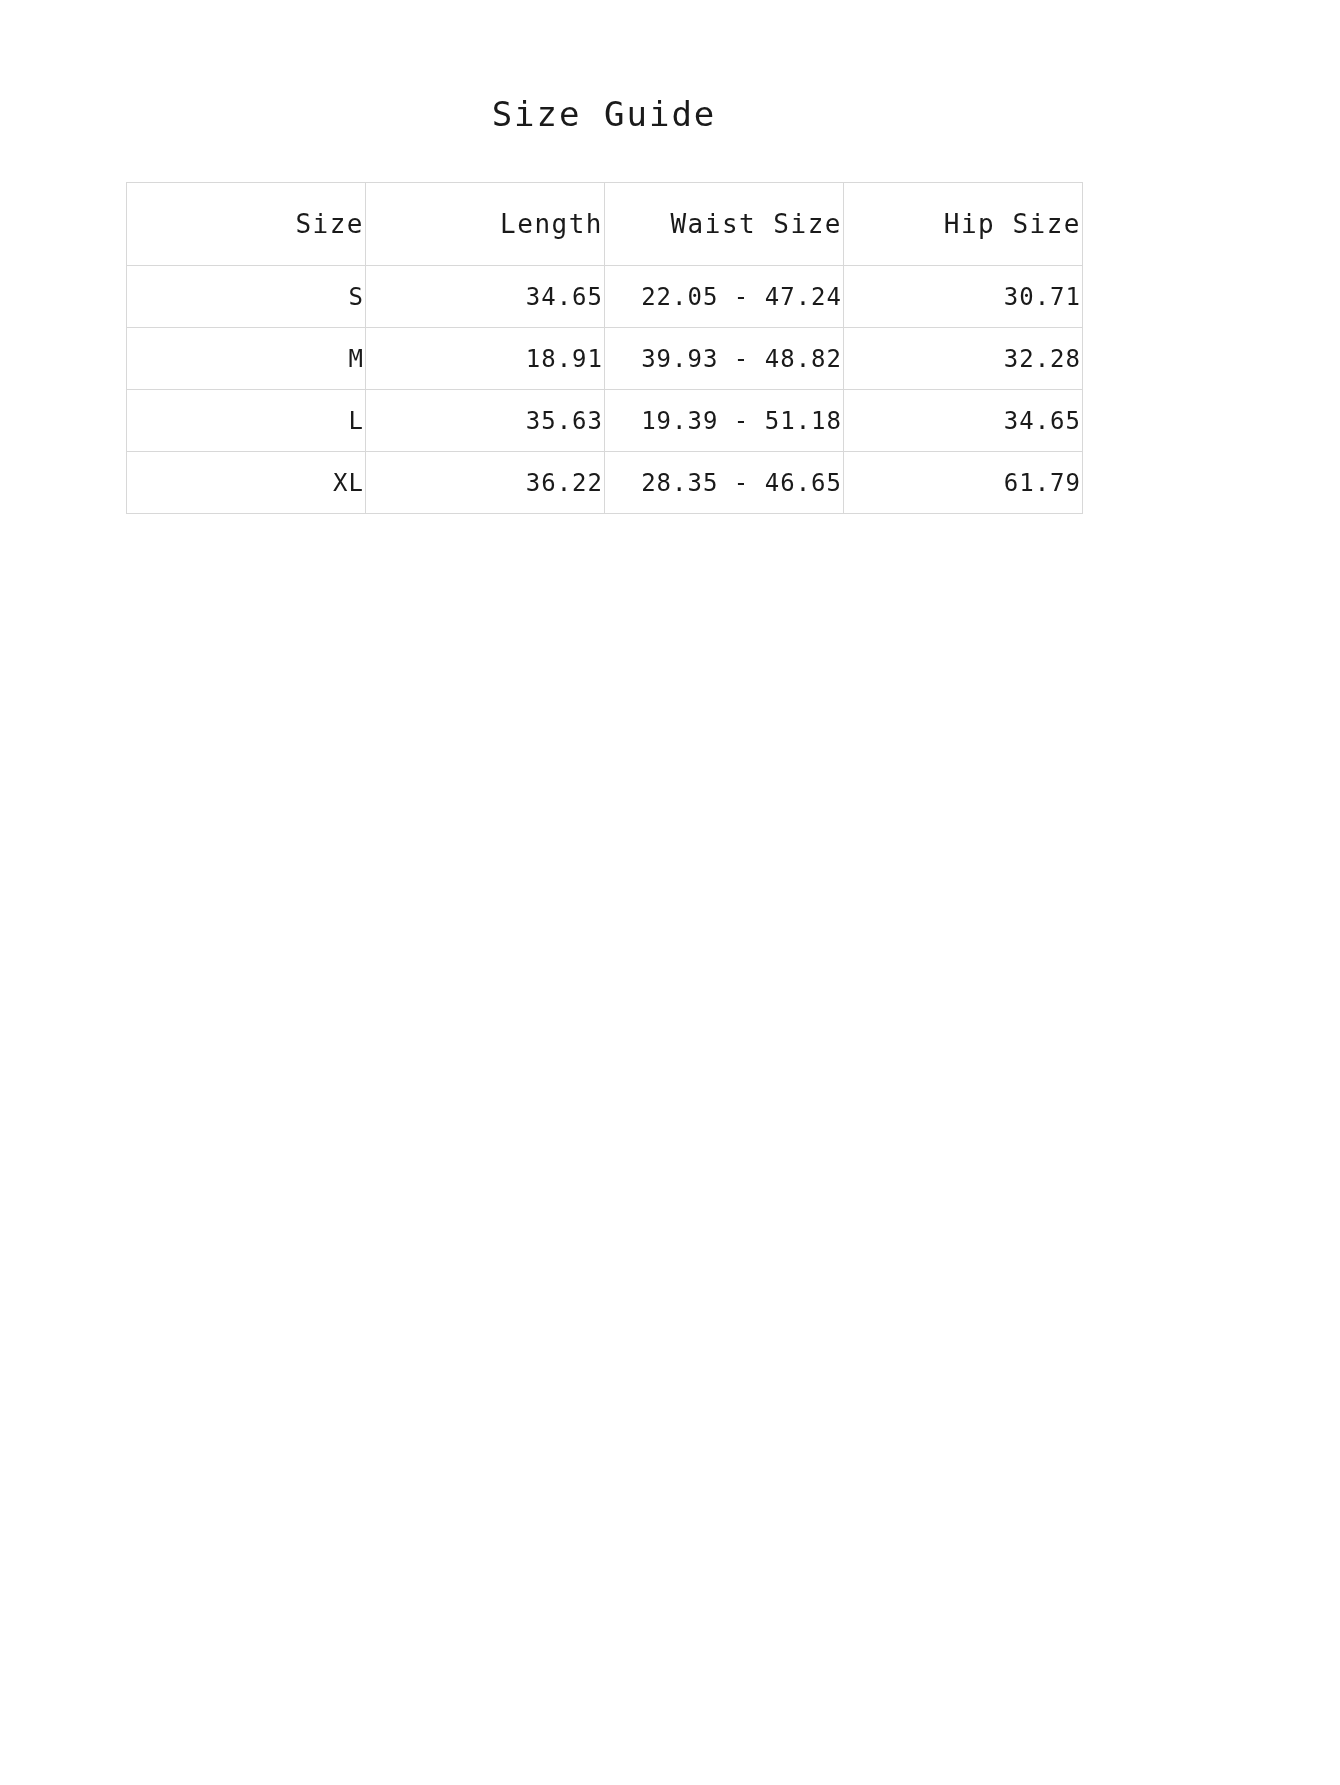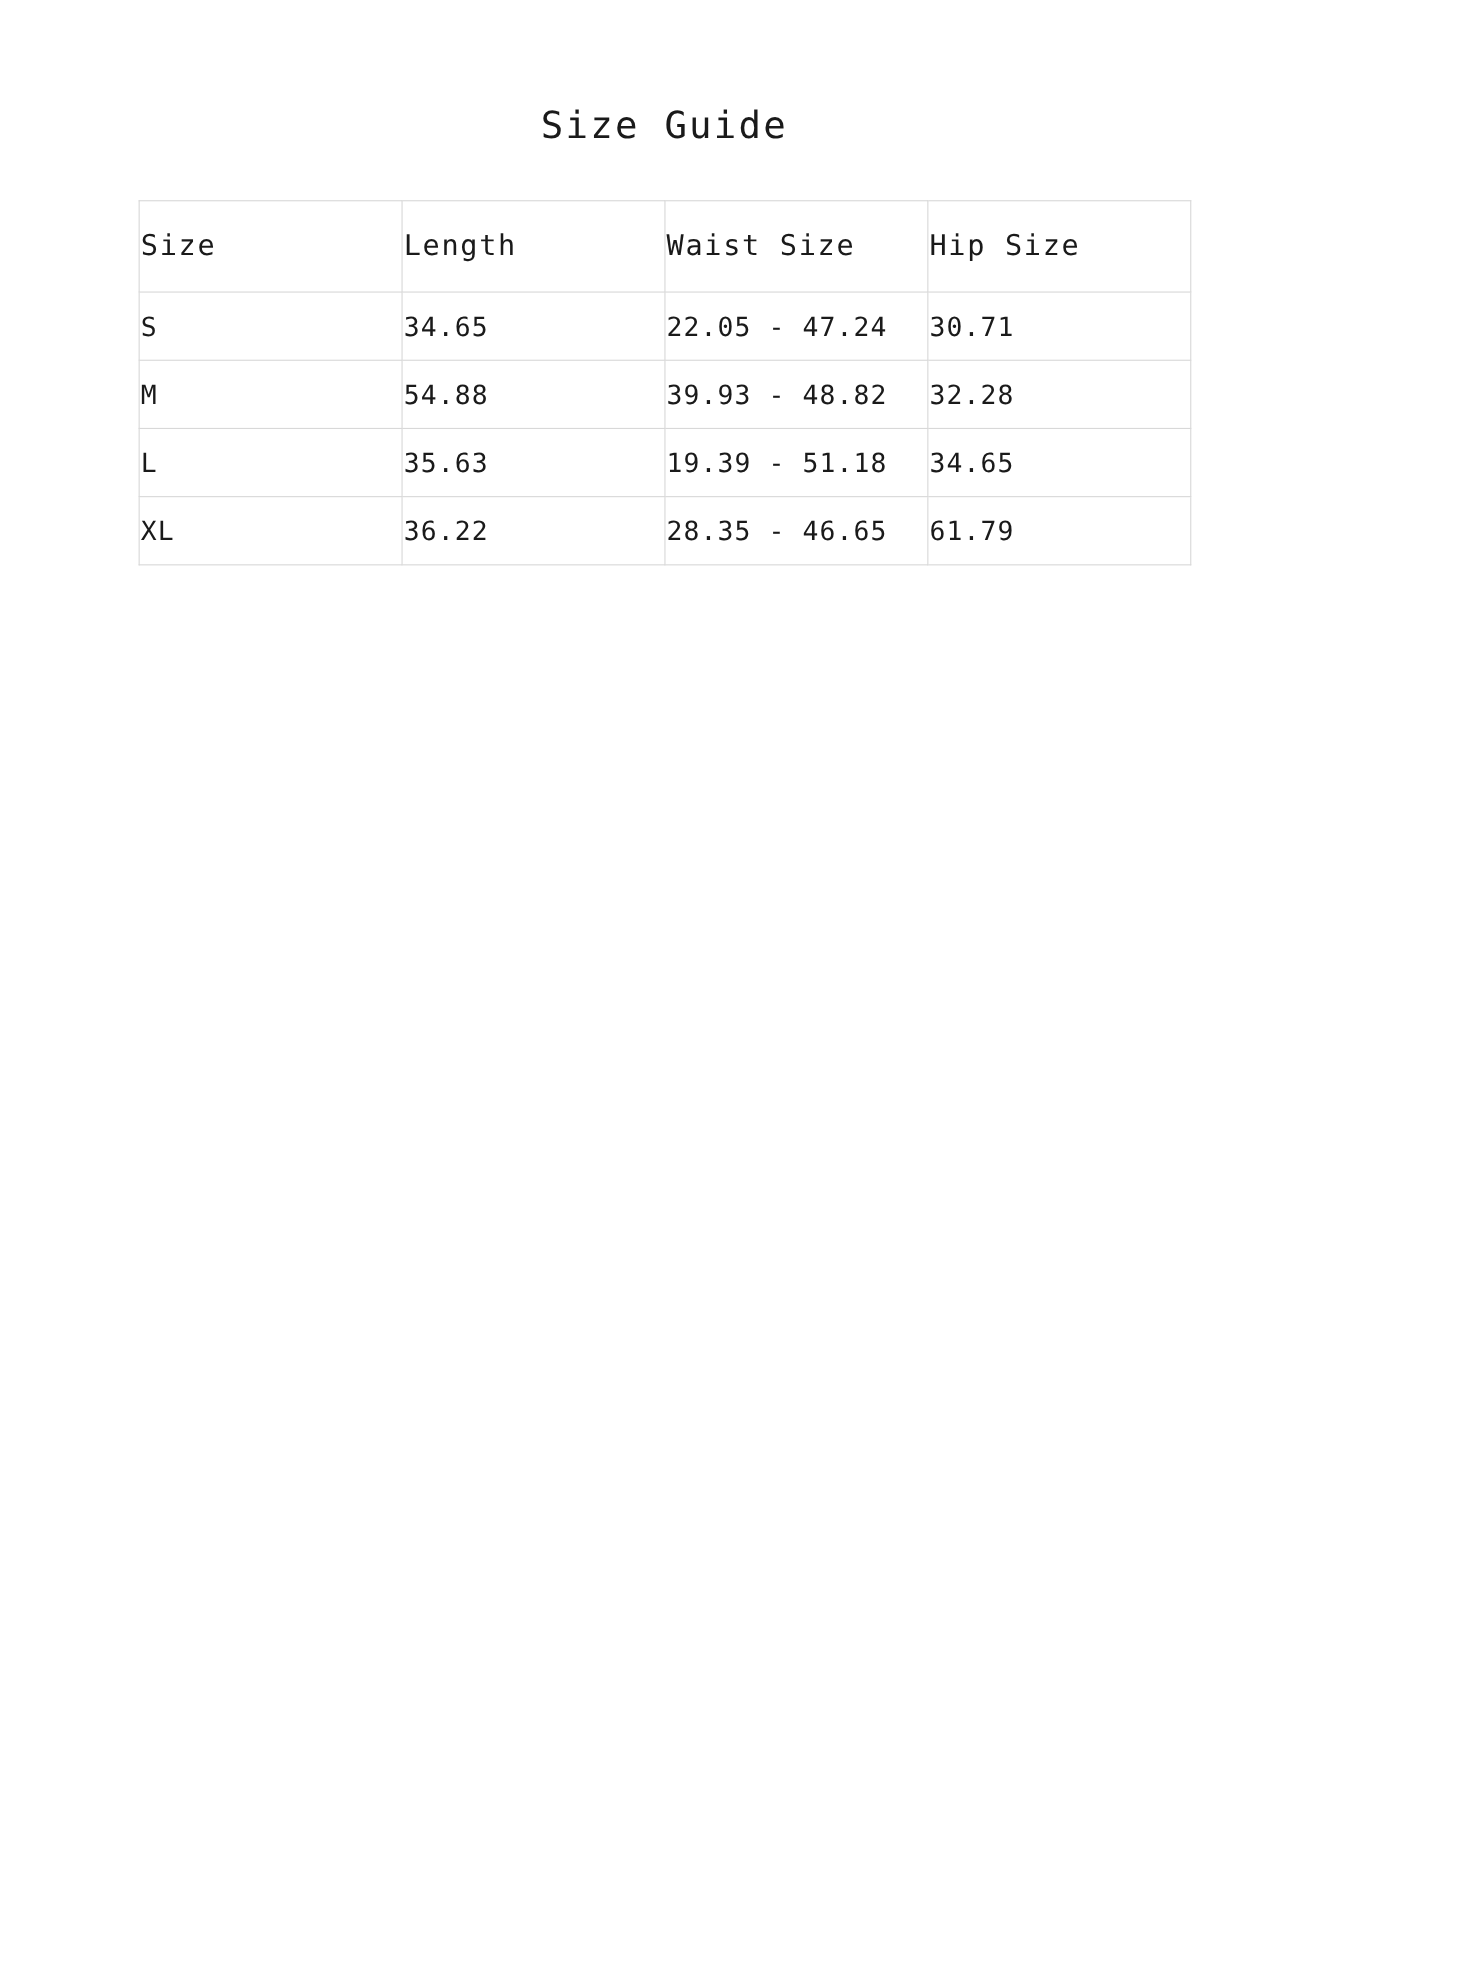--- a/index.html
+++ b/index.html
@@ -38,21 +38,21 @@
     width: 956px;
   }
   table.size-table {
     border-collapse: collapse;
     width: 956px;
     table-layout: fixed;
   }
   table.size-table th,
   table.size-table td {
     border: 1px solid #d8d8d8;
-    text-align: left;
+    text-align: right;
     font-weight: normal;
     font-family: "DejaVu Sans Mono", monospace;
     color: #1a1a1a;
   }
   table.size-table th {
     height: 80px;
     font-size: 26px;
     letter-spacing: 1.5px;
   }
   table.size-table td {
@@ -101,21 +101,21 @@
       </thead>
       <tbody>
         <tr>
           <td>S</td>
           <td>34.65</td>
           <td>22.05 - 47.24</td>
           <td>30.71</td>
         </tr>
         <tr>
           <td>M</td>
-          <td>54.88</td>
+          <td>18.91</td>
           <td>39.93 - 48.82</td>
           <td>32.28</td>
         </tr>
         <tr>
           <td>L</td>
           <td>35.63</td>
           <td>19.39 - 51.18</td>
           <td>34.65</td>
         </tr>
         <tr>

